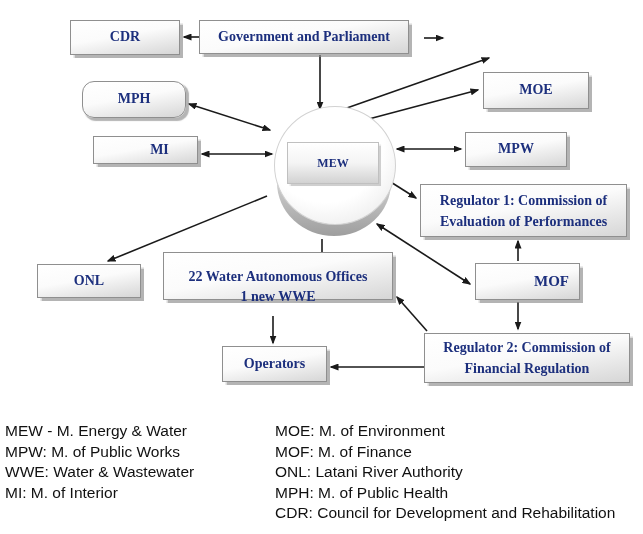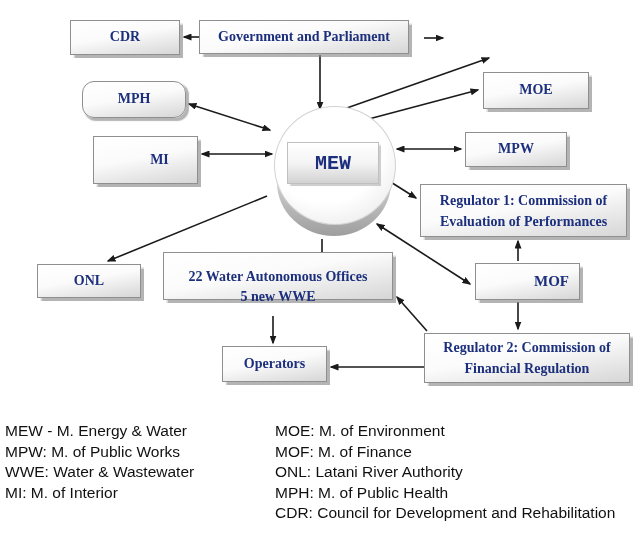--- a/index.html
+++ b/index.html
@@ -25,21 +25,21 @@
   .sphere{
     position:absolute;left:274px;top:106px;width:120px;height:117px;border-radius:50%;
     background:radial-gradient(circle at 42% 32%,#ffffff 55%,#ececec 85%,#dadada 100%);
     border:1px solid #d2d2d2;
   }
   .mew-label{
     position:absolute;left:287px;top:142px;width:90px;height:40px;
     display:flex;align-items:center;justify-content:center;
     background:linear-gradient(180deg,#ffffff 0%,#f4f4f4 50%,#d2d2d2 100%);
     border:1px solid #c0c0c0;box-shadow:1.5px 1.5px 1px rgba(160,160,160,0.5);
-    color:#1c2f7d;font-weight:bold;font-size:20px;font-family:Liberation Mono, monospace;
+    color:#1c2f7d;font-weight:bold;font-size:12px;
   }
   .legend{
     position:absolute;top:421px;left:0;width:643px;
     font-family:"Liberation Sans","DejaVu Sans",sans-serif;
     font-size:15.5px;color:#111111;line-height:20.5px;
   }
   .legend .col-left{position:absolute;left:5px;top:0;}
   .legend .col-right{position:absolute;left:275px;top:0;}
   .legend div{white-space:nowrap;}
 </style>
@@ -111,40 +111,40 @@
 
 
   <div class="node" style="left:82px;top:81px;width:104px;height:37px;border-radius:12px;">
     <span class="ln">MPH</span>
   </div>
 
   <div class="node" style="left:483px;top:72px;width:106px;height:37px;">
     <span class="ln">MOE</span>
   </div>
 
-  <div class="node" style="left:93px;top:136px;width:105px;height:48px;padding-left:28px;">
+  <div class="node" style="left:93px;top:136px;width:105px;height:28px;padding-left:28px;">
     <span class="ln">MI</span>
   </div>
 
   <div class="node" style="left:465px;top:132px;width:102px;height:35px;">
     <span class="ln">MPW</span>
   </div>
 
   <div class="node" style="left:420px;top:184px;width:207px;height:53px;line-height:21px;">
     <span class="ln">Regulator 1: Commission of</span>
     <span class="ln">Evaluation of Performances</span>
   </div>
 
   <div class="node" style="left:37px;top:264px;width:104px;height:34px;">
     <span class="ln">ONL</span>
   </div>
 
   <div class="node" style="left:163px;top:252px;width:230px;height:48px;justify-content:space-around;padding:14px 0;">
     <span class="ln">22 Water Autonomous Offices</span>
-    <span class="ln">5 new WWE</span>
+    <span class="ln">1 new WWE</span>
   </div>
 
   <div class="node" style="left:475px;top:263px;width:105px;height:37px;font-size:15px;padding-left:48px;">
     <span class="ln">MOF</span>
   </div>
 
   <div class="node" style="left:222px;top:346px;width:105px;height:36px;text-align:right;">
     <span class="ln">Operators</span>
   </div>
 

